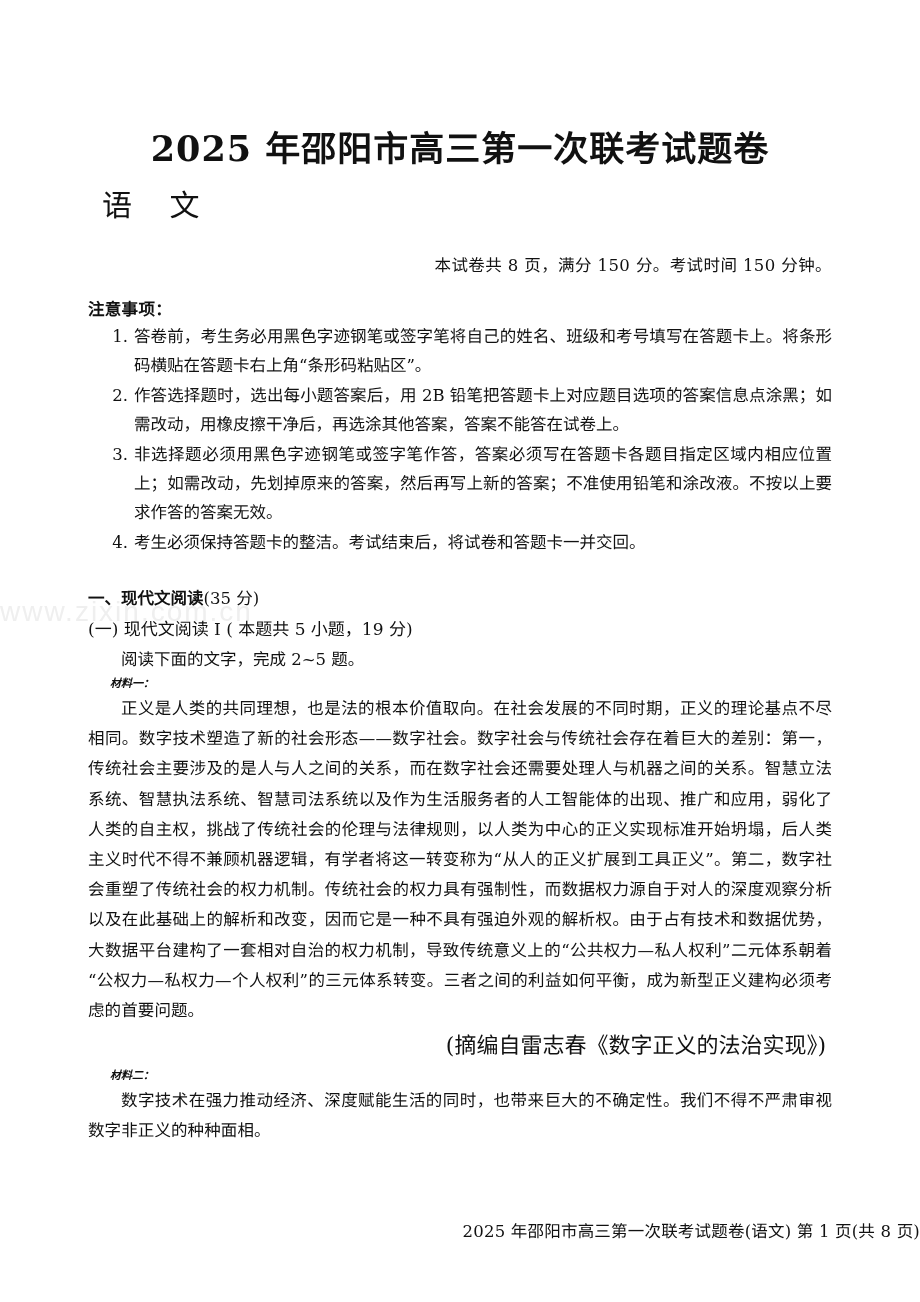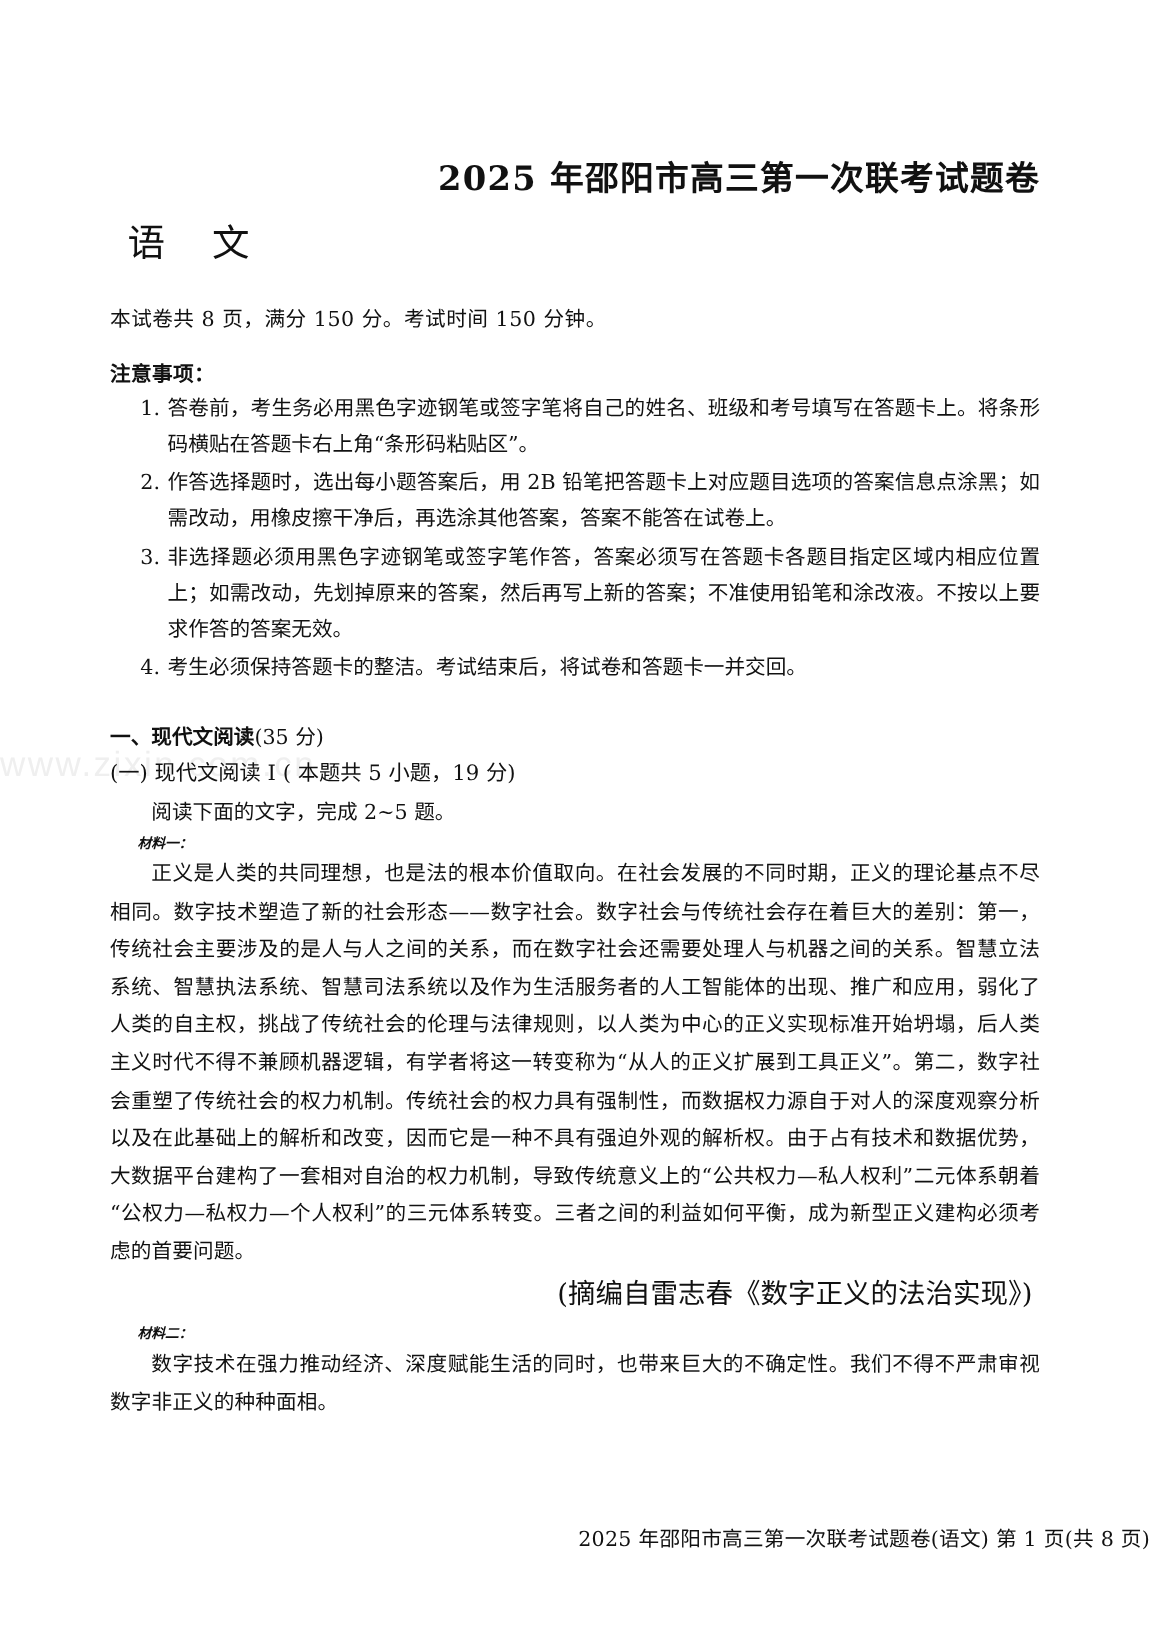--- a/index.html
+++ b/index.html
@@ -47,42 +47,42 @@
     left: 88px;
     top: 0;
     width: 744px;
     z-index: 2;
   }
 
   
   .doc-title {
     margin: 0;
     padding-top: 128px;
-    text-align: right;
-    font-family: "DejaVu Serif", "Liberation Serif", serif;
-    font-weight: bold;
-    font-size: 27px;
+    text-align: center;
+    font-family: "DejaVu Serif", "Liberation Serif", serif;
+    font-weight: bold;
+    font-size: 35px;
     letter-spacing: 1px;
     line-height: 1.2;
   }
   .doc-subject {
     margin: 0;
     padding-top: 18px;
     text-align: left;
     font-family: "DejaVu Serif", "Liberation Serif", serif;
     font-weight: normal;
     font-size: 30px;
     letter-spacing: 14px;
     text-indent: 14px;
     line-height: 1.2;
   }
   .doc-meta {
     margin: 0;
     padding-top: 28px;
-    text-align: left;
+    text-align: right;
     font-size: 16.5px;
     letter-spacing: 0.4px;
   }
 
   
   .notice-title {
     margin: 0;
     padding-top: 20px;
     font-family: "DejaVu Sans", "Liberation Sans", sans-serif;
     font-weight: bold;

